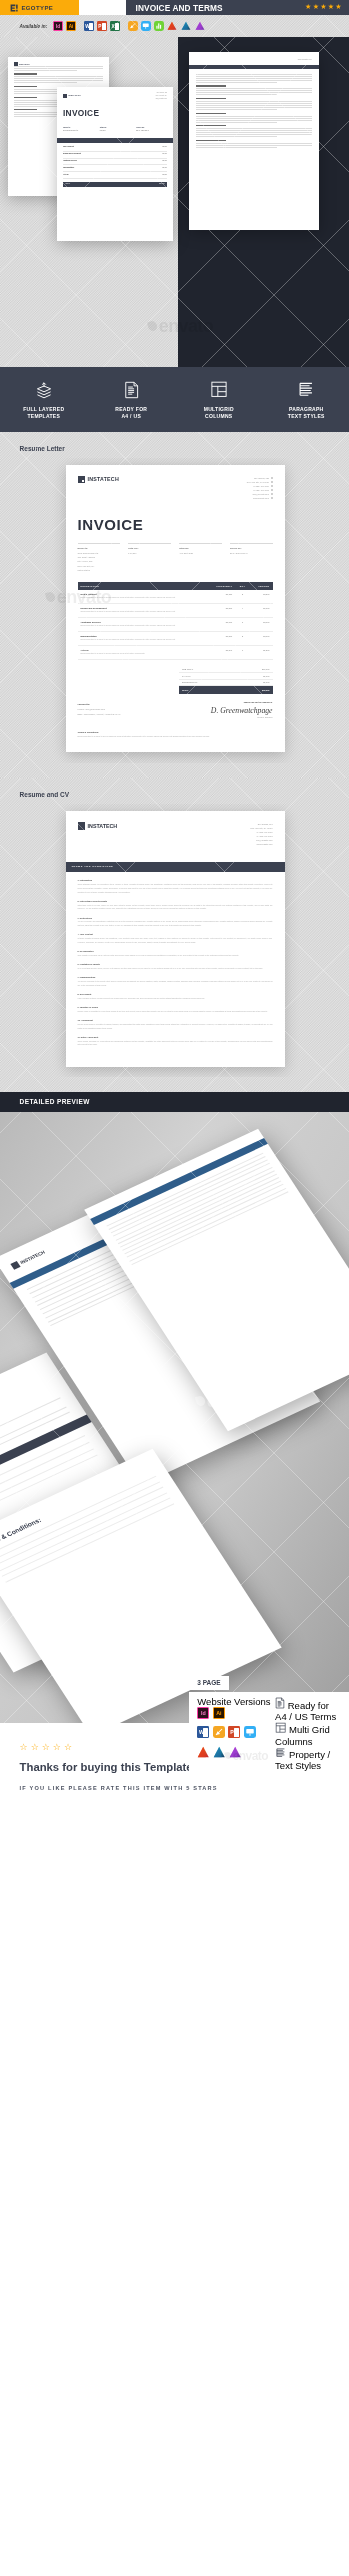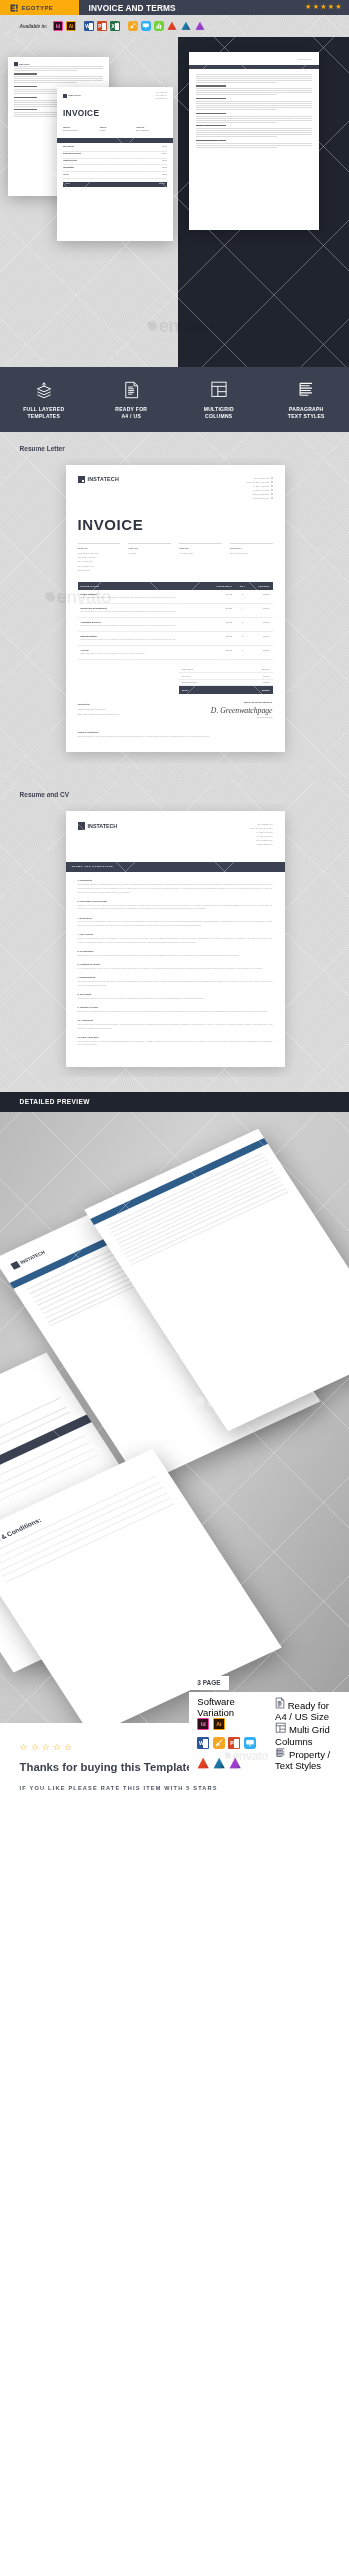--- a/index.html
+++ b/index.html
@@ -42,21 +42,21 @@
   .brand {
     width: 79px; background: #fbab0a; display: flex; align-items: center;
     gap: 3.6px; padding-left: 9.5px;
   }
   .brand-mark { width: 8.3px; height: 8.3px; position: relative; flex: none; }
   .brand-name {
     font-size: 6px; font-weight: 700; color: #343b47; letter-spacing: 0.4px;
   }
   .titlebar {
     flex: 1; background: #3b4150; display: flex; align-items: center;
-    justify-content: space-between; padding: 0 8.3px 0 9.5px;
+    justify-content: space-between; padding: 0 8.3px 0 9.5px; margin-left: 47px;
   }
   .title-text {
     color: #ffffff; font-size: 8.3px; font-weight: 700; letter-spacing: 0.1px;
   }
   .stars-top { display: flex; gap: 1.2px; }
   .stars-top span { color: #fbab0a; font-size: 7.1px; line-height: 1; }
 
   
   .availbar {
     height: 21.4px; width: 350px; display: flex; align-items: center;
@@ -799,21 +799,21 @@
         <span>envato</span>
     </div>
     <div class="wm"></div>
   </div>
 
   <div style="position:relative;">
     <div style="position:absolute;left:189px;top:-47px;background:#fff;padding:3.6px 8.3px;font-size:6.5px;font-weight:700;color:#3b4150;z-index:10;">3 PAGE</div>
 
     <div style="position:absolute;left:189px;top:-31px;width:161px;height:81px;background:#fff;z-index:10;display:flex;padding-top:4.7px;">
       <div class="col-l" style="width:52%;padding-left:8.3px;">
-        <div class="cap">Software Variation</div>
+        <div class="cap">Website Versions</div>
         <div class="grid" style="display:flex;flex-wrap:wrap;gap:3.6px;max-width:66px;">
           <span class="appicon id" style="width:12px;height:12px;">
               <span class="glyph" style="font-size:5.3px;">Id</span>
             </span>
           <span class="appicon ai" style="width:12px;height:12px;">
               <span class="glyph" style="font-size:5.3px;">Ai</span>
             </span>
           <span style="flex-basis:100%;height:0;"></span>
           <span class="appicon word" style="width:12px;height:12px;">
               <span class="glyph" style="position:absolute;left:1.8px;font-size:5.3px;">W</span>
@@ -858,21 +858,21 @@
       </div>
       <div class="col-r" style="width:48%;padding-left:2.4px;padding-top:1.2px;">
         <div class="frow">
           <span class="ico">
             <svg width="10" height="12" viewBox="0 0 26 30" fill="none" stroke="#3b4150" stroke-width="1.8">
                 <path d="M3 2h14l6 6v20H3z"></path>
                 <path d="M17 2v6h6"></path>
                 <path d="M7 11h8M7 14h10M7 17h10M7 20h10M7 23h7"></path>
               </svg>
           </span>
-          <span class="tx"><span>Ready for</span><br><span>A4 / US Size</span></span>
+          <span class="tx"><span>Ready for</span><br><span>A4 / US Terms</span></span>
         </div>
         <div class="frow">
           <span class="ico">
             <svg width="11.3" height="11.3" viewBox="0 0 30 28" fill="none" stroke="#3b4150" stroke-width="1.8">
                 <rect x="3" y="2" width="24" height="24"></rect>
                 <path d="M3 9h24M13 9v17M13 18h14"></path>
               </svg>
           </span>
           <span class="tx"><span>Multi Grid</span><br><span>Columns</span></span>
         </div>

